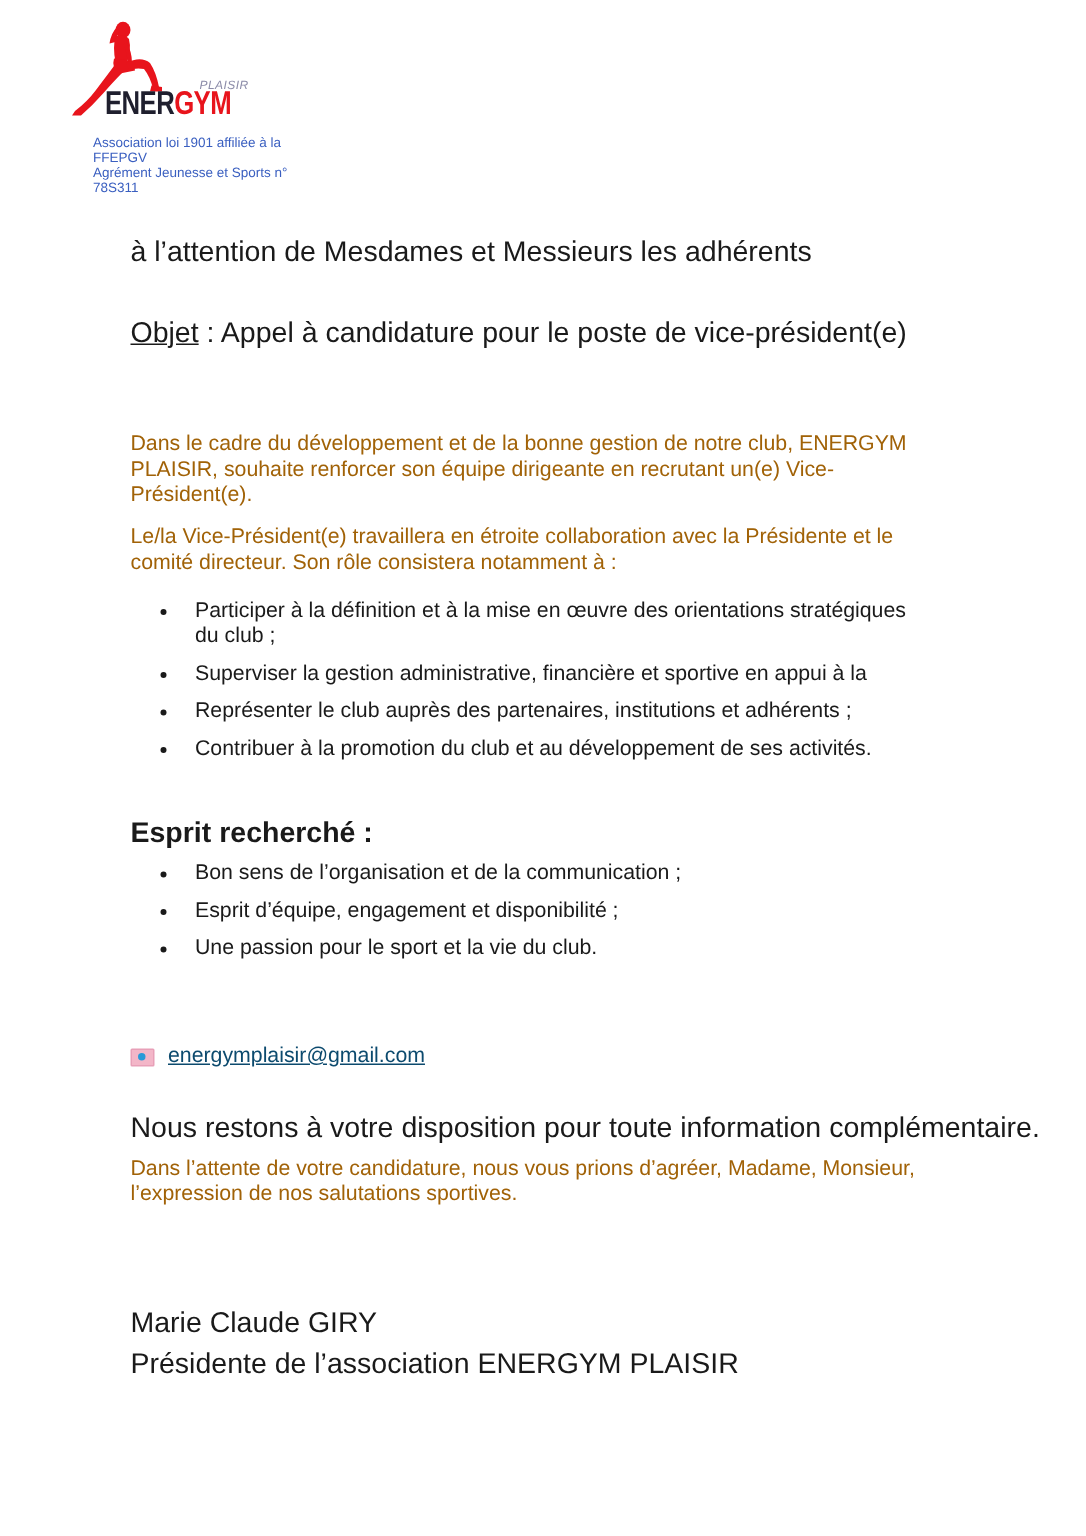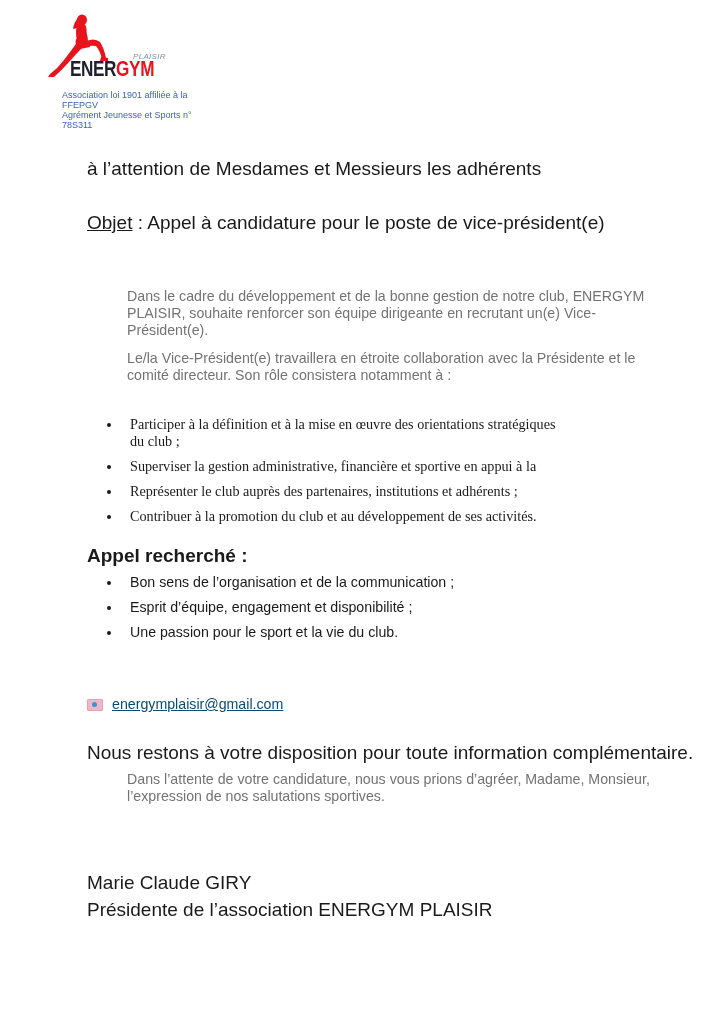--- a/index.html
+++ b/index.html
@@ -74,22 +74,21 @@
       line-height: 17px;
       color: #1a1a1a;
       white-space: nowrap;
     }
     .para {
       position: absolute;
       left: 87px;
       width: 560px;
       font-size: 14.2px;
       line-height: 17px;
-      color: #737373;
-      margin-left: 40px;
+      color: #a16207;
     }
     .para div { white-space: nowrap; }
     .u { text-decoration: underline; }
     .bold { font-weight: bold; }
 
     .bullet-list {
       position: absolute;
       left: 87px;
       width: 560px;
       margin: 0;
@@ -188,41 +187,41 @@
     <div>Dans le cadre du développement et de la bonne gestion de notre club, ENERGYM</div>
     <div>PLAISIR, souhaite renforcer son équipe dirigeante en recrutant un(e) Vice-</div>
     <div>Président(e).</div>
   </div>
 
   <div class="para" style="top:350px;">
     <div>Le/la Vice-Président(e) travaillera en étroite collaboration avec la Présidente et le</div>
     <div>comité directeur. Son rôle consistera notamment à :</div>
   </div>
 
-  <ul class="bullet-list" style="top:416px;font-family:Liberation Serif, serif;">
+  <ul class="bullet-list" style="top:399px;">
     <li class="bullet-item">
       <span class="dot"></span>
       <span class="line">Participer à la définition et à la mise en œuvre des orientations stratégiques</span>
       <span class="line">du club ;</span>
     </li>
     <li class="bullet-item">
       <span class="dot"></span>
       <span class="line">Superviser la gestion administrative, financière et sportive en appui à la</span>
     </li>
     <li class="bullet-item">
       <span class="dot"></span>
       <span class="line">Représenter le club auprès des partenaires, institutions et adhérents ;</span>
     </li>
     <li class="bullet-item">
       <span class="dot"></span>
       <span class="line">Contribuer à la promotion du club et au développement de ses activités.</span>
     </li>
   </ul>
 
-  <div class="text bold" style="top:547px;">Appel recherché :</div>
+  <div class="text bold" style="top:547px;">Esprit recherché :</div>
 
   <ul class="bullet-list" style="top:574px;">
     <li class="bullet-item">
       <span class="dot"></span>
       <span class="line">Bon sens de l’organisation et de la communication ;</span>
     </li>
     <li class="bullet-item">
       <span class="dot"></span>
       <span class="line">Esprit d’équipe, engagement et disponibilité ;</span>
     </li>

